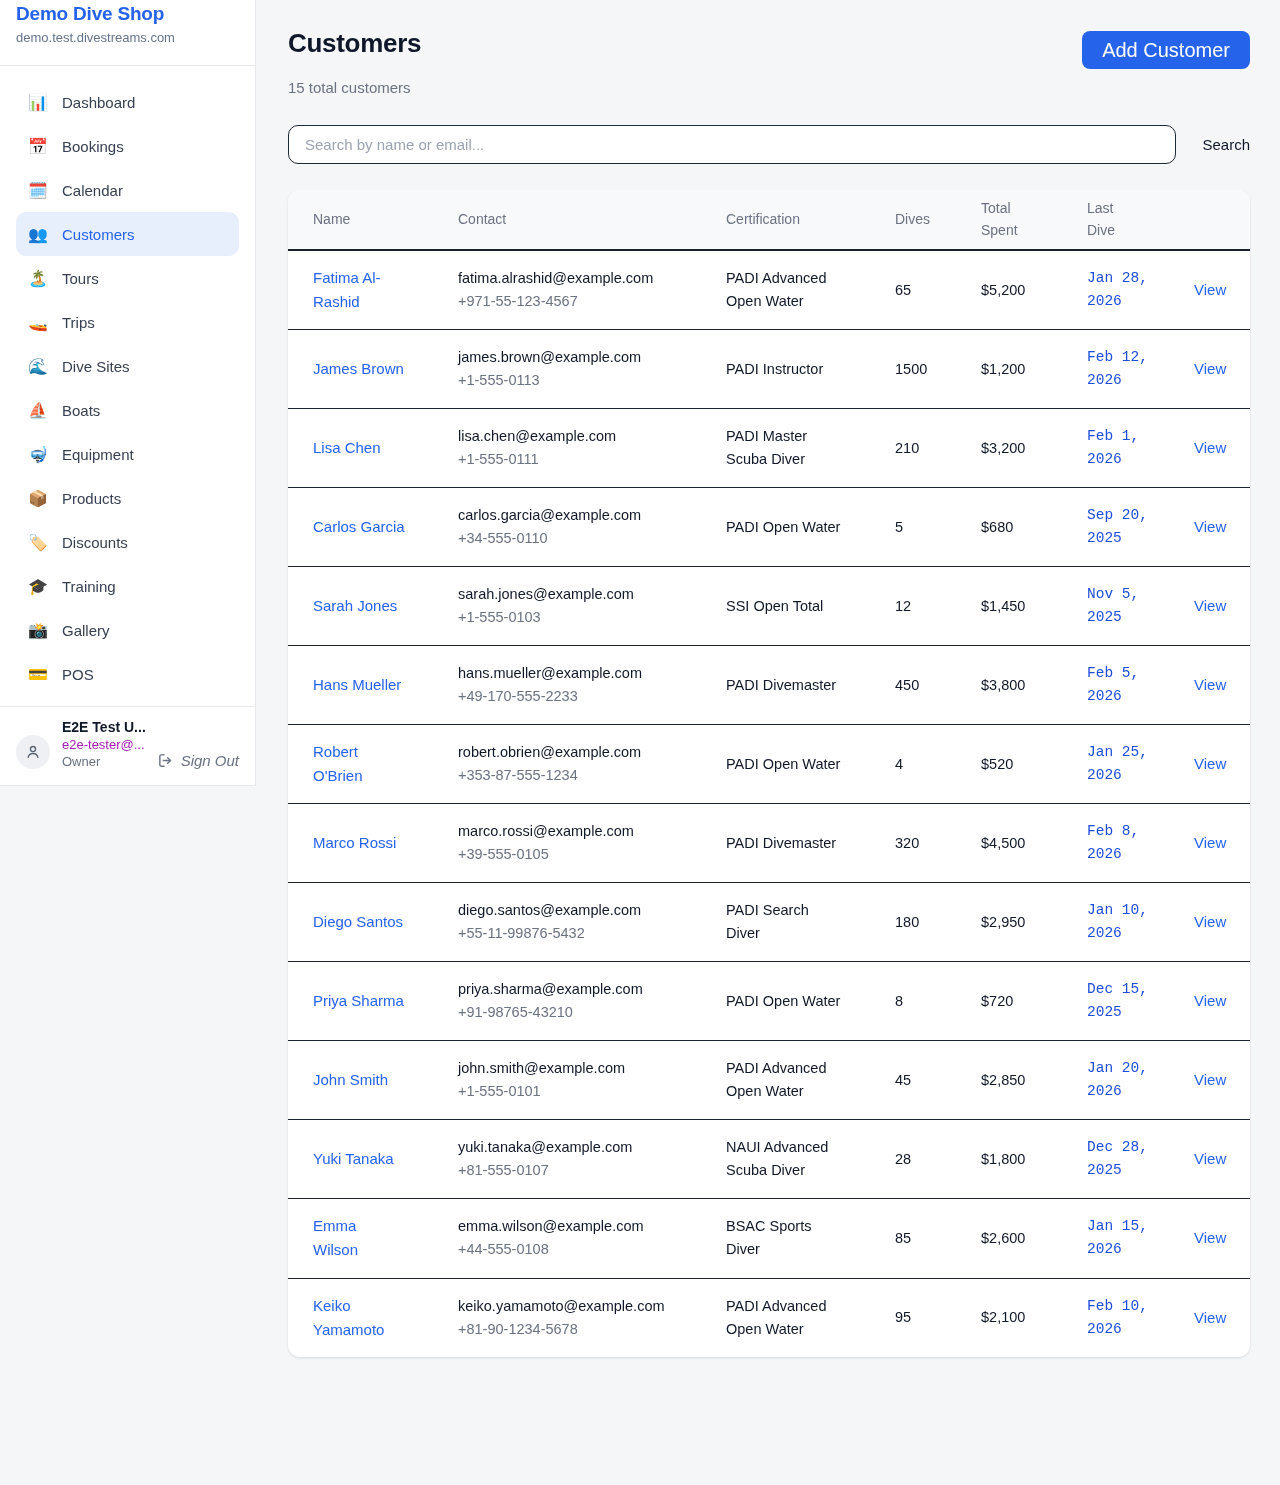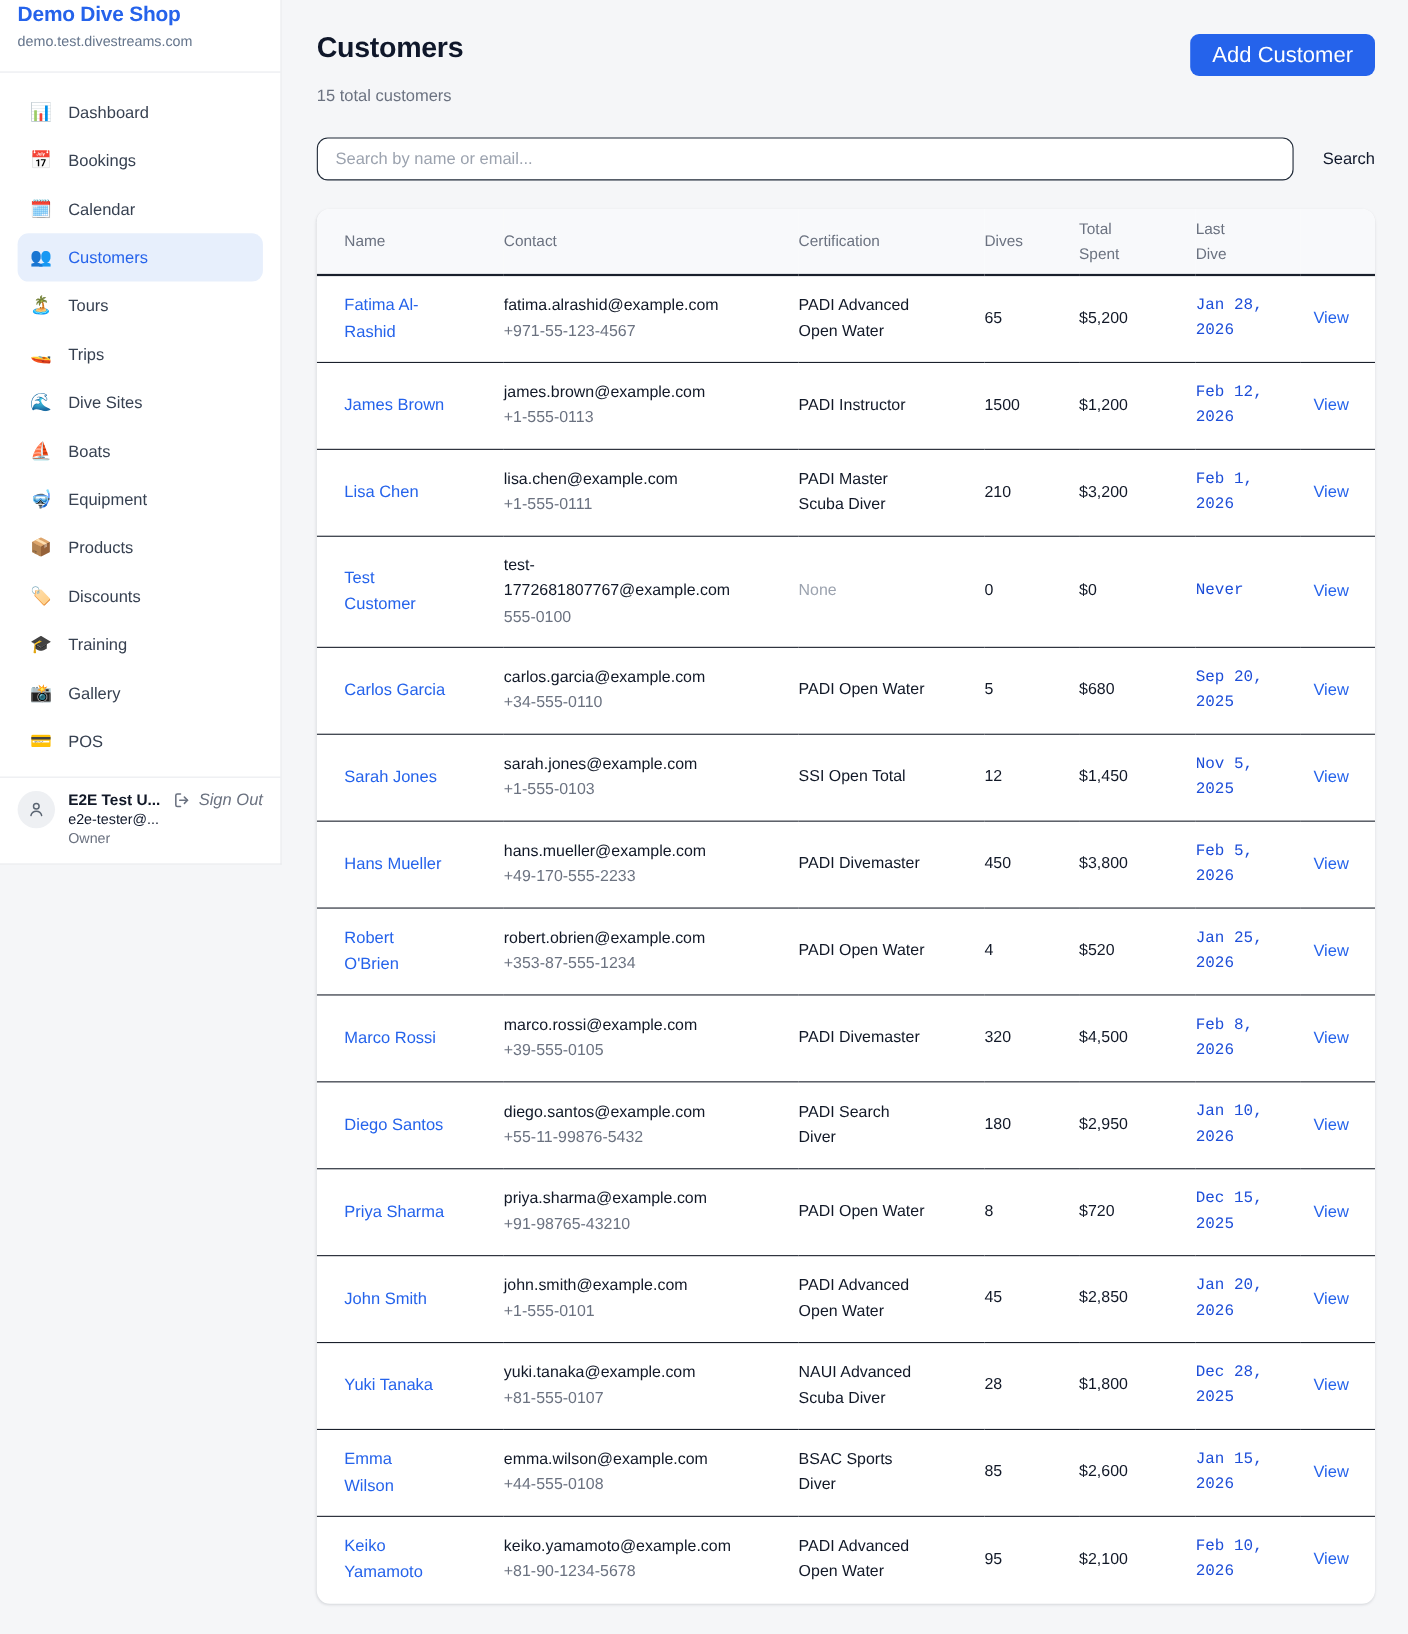--- a/index.html
+++ b/index.html
@@ -22,29 +22,29 @@
   .brand-domain { color: #64748b; font-size: 13px; margin-top: 5px; }
   .side-divider { border-top: 1px solid #e8eaee; }
   .nav { padding: 14px 16px 10px; }
   .nav-item {
     display: flex; align-items: center; gap: 14px;
     height: 44px; padding: 0 12px; border-radius: 10px;
     color: #374151; font-size: 15px; cursor: pointer;
   }
   .nav-item .nav-icon { font-size: 16px; width: 20px; text-align: center; }
   .nav-item.active { background: #e7effc; color: #2563eb; font-weight: 500; }
-  .user-row { display: flex; align-items: flex-start; padding: 12px 16px 16px; gap: 12px; }
+  .user-row { display: flex; align-items: flex-end; padding: 12px 16px 16px; gap: 12px; }
   .avatar {
     width: 34px; height: 34px; border-radius: 50%;
     background: #eef0f3; display: flex; align-items: center; justify-content: center;
     flex: 0 0 34px;
   }
   .user-info { min-width: 0; }
   .user-name { font-size: 14px; font-weight: 700; color: #111827; white-space: nowrap; }
-  .user-email { font-size: 13px; color: #0f172a; margin-top: 2px; white-space: nowrap; }
+  .user-email { font-size: 13px; color: #a21caf; margin-top: 2px; white-space: nowrap; }
   .user-role { font-size: 13px; color: #6b7280; margin-top: 2px; }
   .signout {
     margin-left: auto; display: flex; align-items: center; gap: 7px;
     background: none; border: none; color: #6b7280; font-size: 15px;
     font-family: inherit; cursor: pointer; white-space: nowrap; font-style: italic;
   }
   
   .main { margin-left: 256px; padding: 28px 30px 34px 32px; }
   .page-head { display: flex; align-items: flex-start; justify-content: space-between; }
   .page-title { font-size: 26px; font-weight: 700; color: #0f172a; letter-spacing: -0.3px; }
@@ -299,42 +299,20 @@
     <td class="c-dives">210</td>
     <td class="c-spent">$3,200</td>
     <td class="c-last">
       <span class="date-text">Feb 1, 2026</span>
     </td>
     <td class="c-view">
       <a class="view-link">View</a>
     </td>
   </tr>
 
-  <tr>
-    <td class="c-name">
-      <a class="name-link"><span class="name-text">Test Customer</span></a>
-    </td>
-    <td class="c-contact">
-      <div class="contact-wrap">
-        <span class="email">test-1772681807767@example.com</span>
-        <span class="phone">555-0100</span>
-      </div>
-    </td>
-    <td class="c-cert">
-      <span class="cert-text muted">None</span>
-    </td>
-    <td class="c-dives">0</td>
-    <td class="c-spent">$0</td>
-    <td class="c-last">
-      <span class="date-text">Never</span>
-    </td>
-    <td class="c-view">
-      <a class="view-link">View</a>
-    </td>
-  </tr>
 
   <tr>
     <td class="c-name">
       <a class="name-link"><span class="name-text">Carlos Garcia</span></a>
     </td>
     <td class="c-contact">
       <div class="contact-wrap">
         <span class="email">carlos.garcia@example.com</span>
         <span class="phone">+34-555-0110</span>
       </div>

